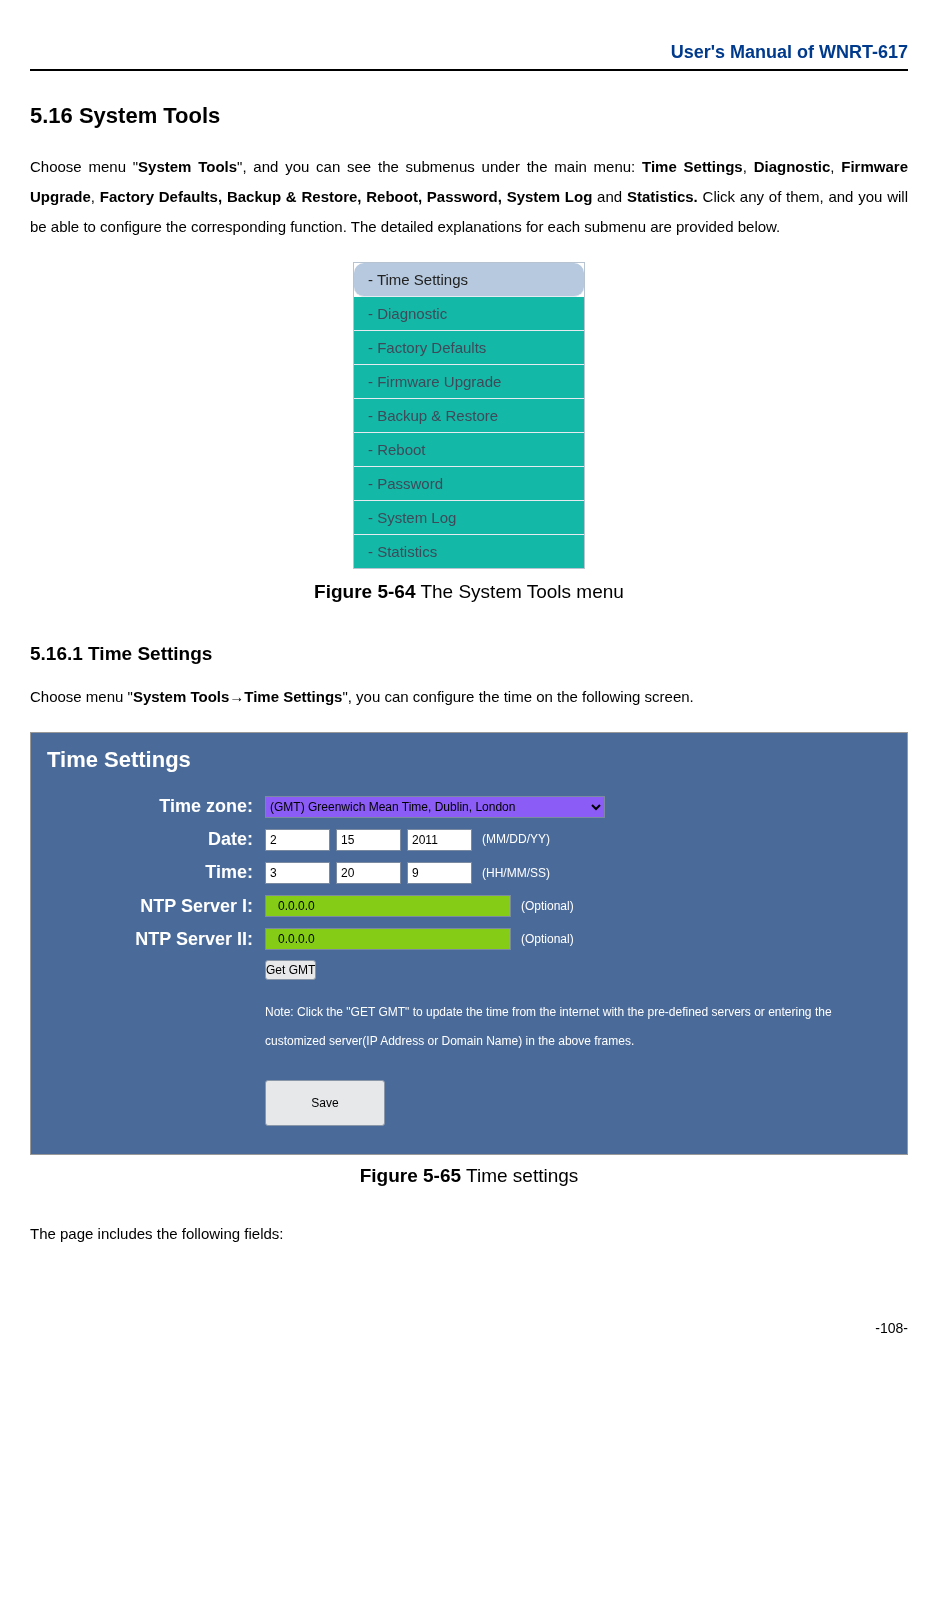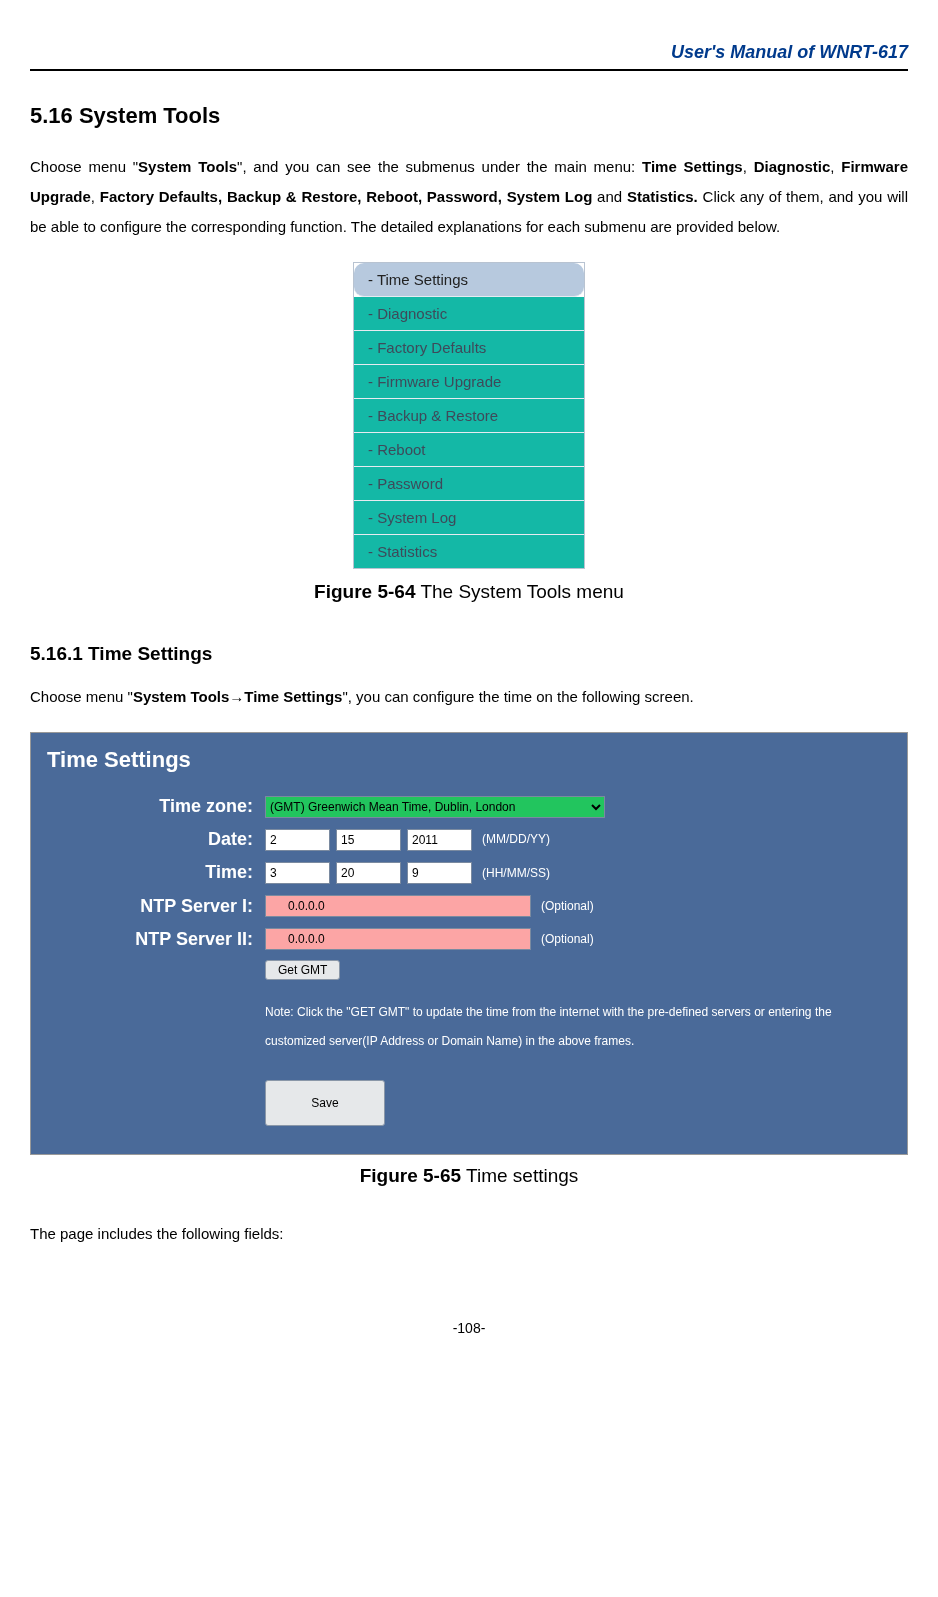--- a/index.html
+++ b/index.html
@@ -7,21 +7,20 @@
     margin: 0;
     padding: 40px 30px 20px 30px;
     color: #000;
     font-size: 15px;
     line-height: 1.4;
     background: #fff;
   }
   .header-title {
     text-align: right;
     color: #003a8c;
-    font-style: italic;
     font-weight: bold;
     font-size: 18px;
     padding-bottom: 4px;
     border-bottom: 2px solid #000;
     margin-bottom: 30px;
   }
   h2.section {
     font-size: 22px;
     font-weight: bold;
     margin: 0 0 20px 0;
@@ -90,48 +89,48 @@
   .form-field {
     display: flex;
     align-items: center;
     gap: 6px;
     flex-wrap: wrap;
   }
   select.tz {
     width: 340px;
     height: 22px;
     font-size: 12px;
-    background: #22c55e;
+    background: #8b5cf6;
     border: 1px solid #7a8aa0;
   }
   input.small {
     width: 55px;
     height: 18px;
     font-size: 12px;
     padding: 1px 4px;
     background: #fff;
     border: 1px solid #7a8aa0;
     color: #000;
   }
   input.wide {
     width: 220px;
     height: 18px;
     font-size: 12px;
-    padding: 1px 22px;
-    background: #fca5a5;
+    padding: 1px 12px;
+    background: #84cc16;
     border: 1px solid #7a8aa0;
     color: #000;
   }
   .hint {
     font-size: 12px;
     color: #fff;
     margin-left: 4px;
   }
   button.getgmt {
-    padding: 2px 12px;
+    padding: 2px 0;
     font-size: 12px;
     background: #e6e8ea;
     border: 1px solid #8a97a8;
     border-radius: 3px;
     color: #000;
   }
   button.save {
     width: 120px;
     padding: 15px 0;
     font-size: 12px;
@@ -140,21 +139,21 @@
     border-radius: 3px;
     color: #000;
   }
   .note-row {
     margin: 18px 0 24px 222px;
     font-size: 12px;
     color: #fff;
     line-height: 2.4;
   }
   .page-footer {
-    text-align: center;
+    text-align: right;
     font-size: 14px;
     margin-top: 70px;
   }
 </style>
 </head>
 <body>
 
 <div class="header-title">User's Manual of WNRT-617</div>
 
 <h2 class="section">5.16  System Tools</h2>

